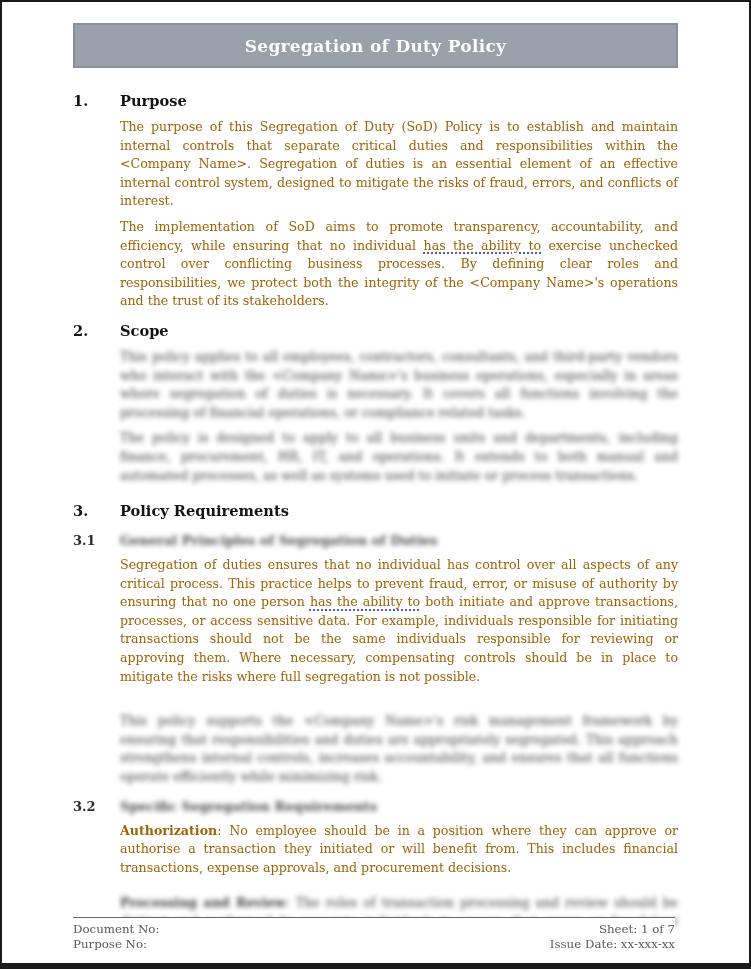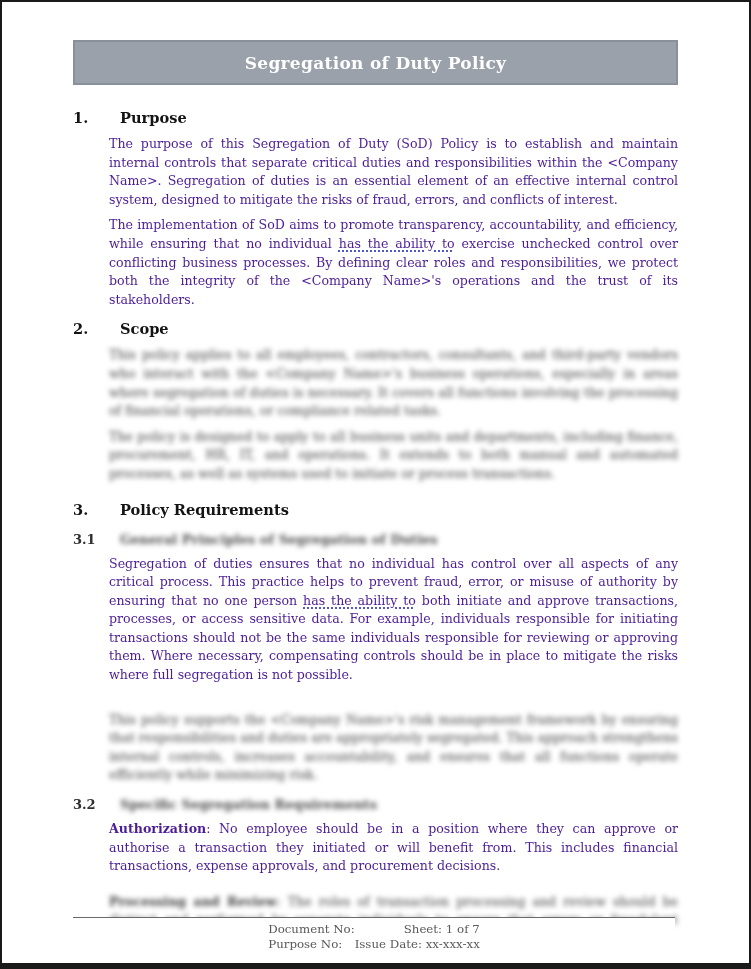--- a/index.html
+++ b/index.html
@@ -10,21 +10,21 @@
     height: 969px;
     background: #ffffff;
     border: 2px solid #1a1a1a;
     border-bottom-width: 6px;
     padding: 0 71px;
     overflow: hidden;
     font-family: "DejaVu Serif", serif;
     color: #202020;
   }
   .banner {
-    margin-top: 38px;
+    margin-top: 21px;
     height: 45px;
     background: #9aa1aa;
     border: 2px solid #899097;
     display: flex;
     align-items: center;
     justify-content: center;
   }
   .banner-title {
     color: #ffffff;
     font-size: 17px;
@@ -45,44 +45,44 @@
   .h-sub {
     display: flex;
     font-weight: bold;
     font-size: 13px;
     line-height: 19px;
     margin: 10px 0 6px 0;
     color: #2e2e2e;
   }
   .blur-title { filter: blur(2.5px); color: #4c4c4c; }
   .body {
-    margin: 0 0 7px 36px;
+    margin: 0 0 7px 47px;
     text-align: justify;
     font-size: 12.6px;
     line-height: 18.6px;
-    color: #4c1d95;
+    color: #a16207;
   }
   .blurred { filter: blur(2.4px); color: #3e3e3e; }
   .gap-26 { margin-top: 26px; }
   .gap-17 { margin-top: 17px; }
   .grammar {
     text-decoration: underline dotted #5156cb;
     text-decoration-thickness: 1.6px;
     text-underline-offset: 3px;
   }
   .lead { font-weight: bold; }
   .footer {
     position: absolute;
     left: 71px;
     right: 74px;
     top: 915px;
     border-top: 1.3px solid #6a6a6a;
     padding-top: 4px;
     display: flex;
-    justify-content: center;
+    justify-content: space-between;
     font-size: 11.8px;
     line-height: 14.8px;
     color: #58595b;
     background: #ffffff;
   }
   .f-right { text-align: right; }
 </style>
 </head>
 <body>
 

